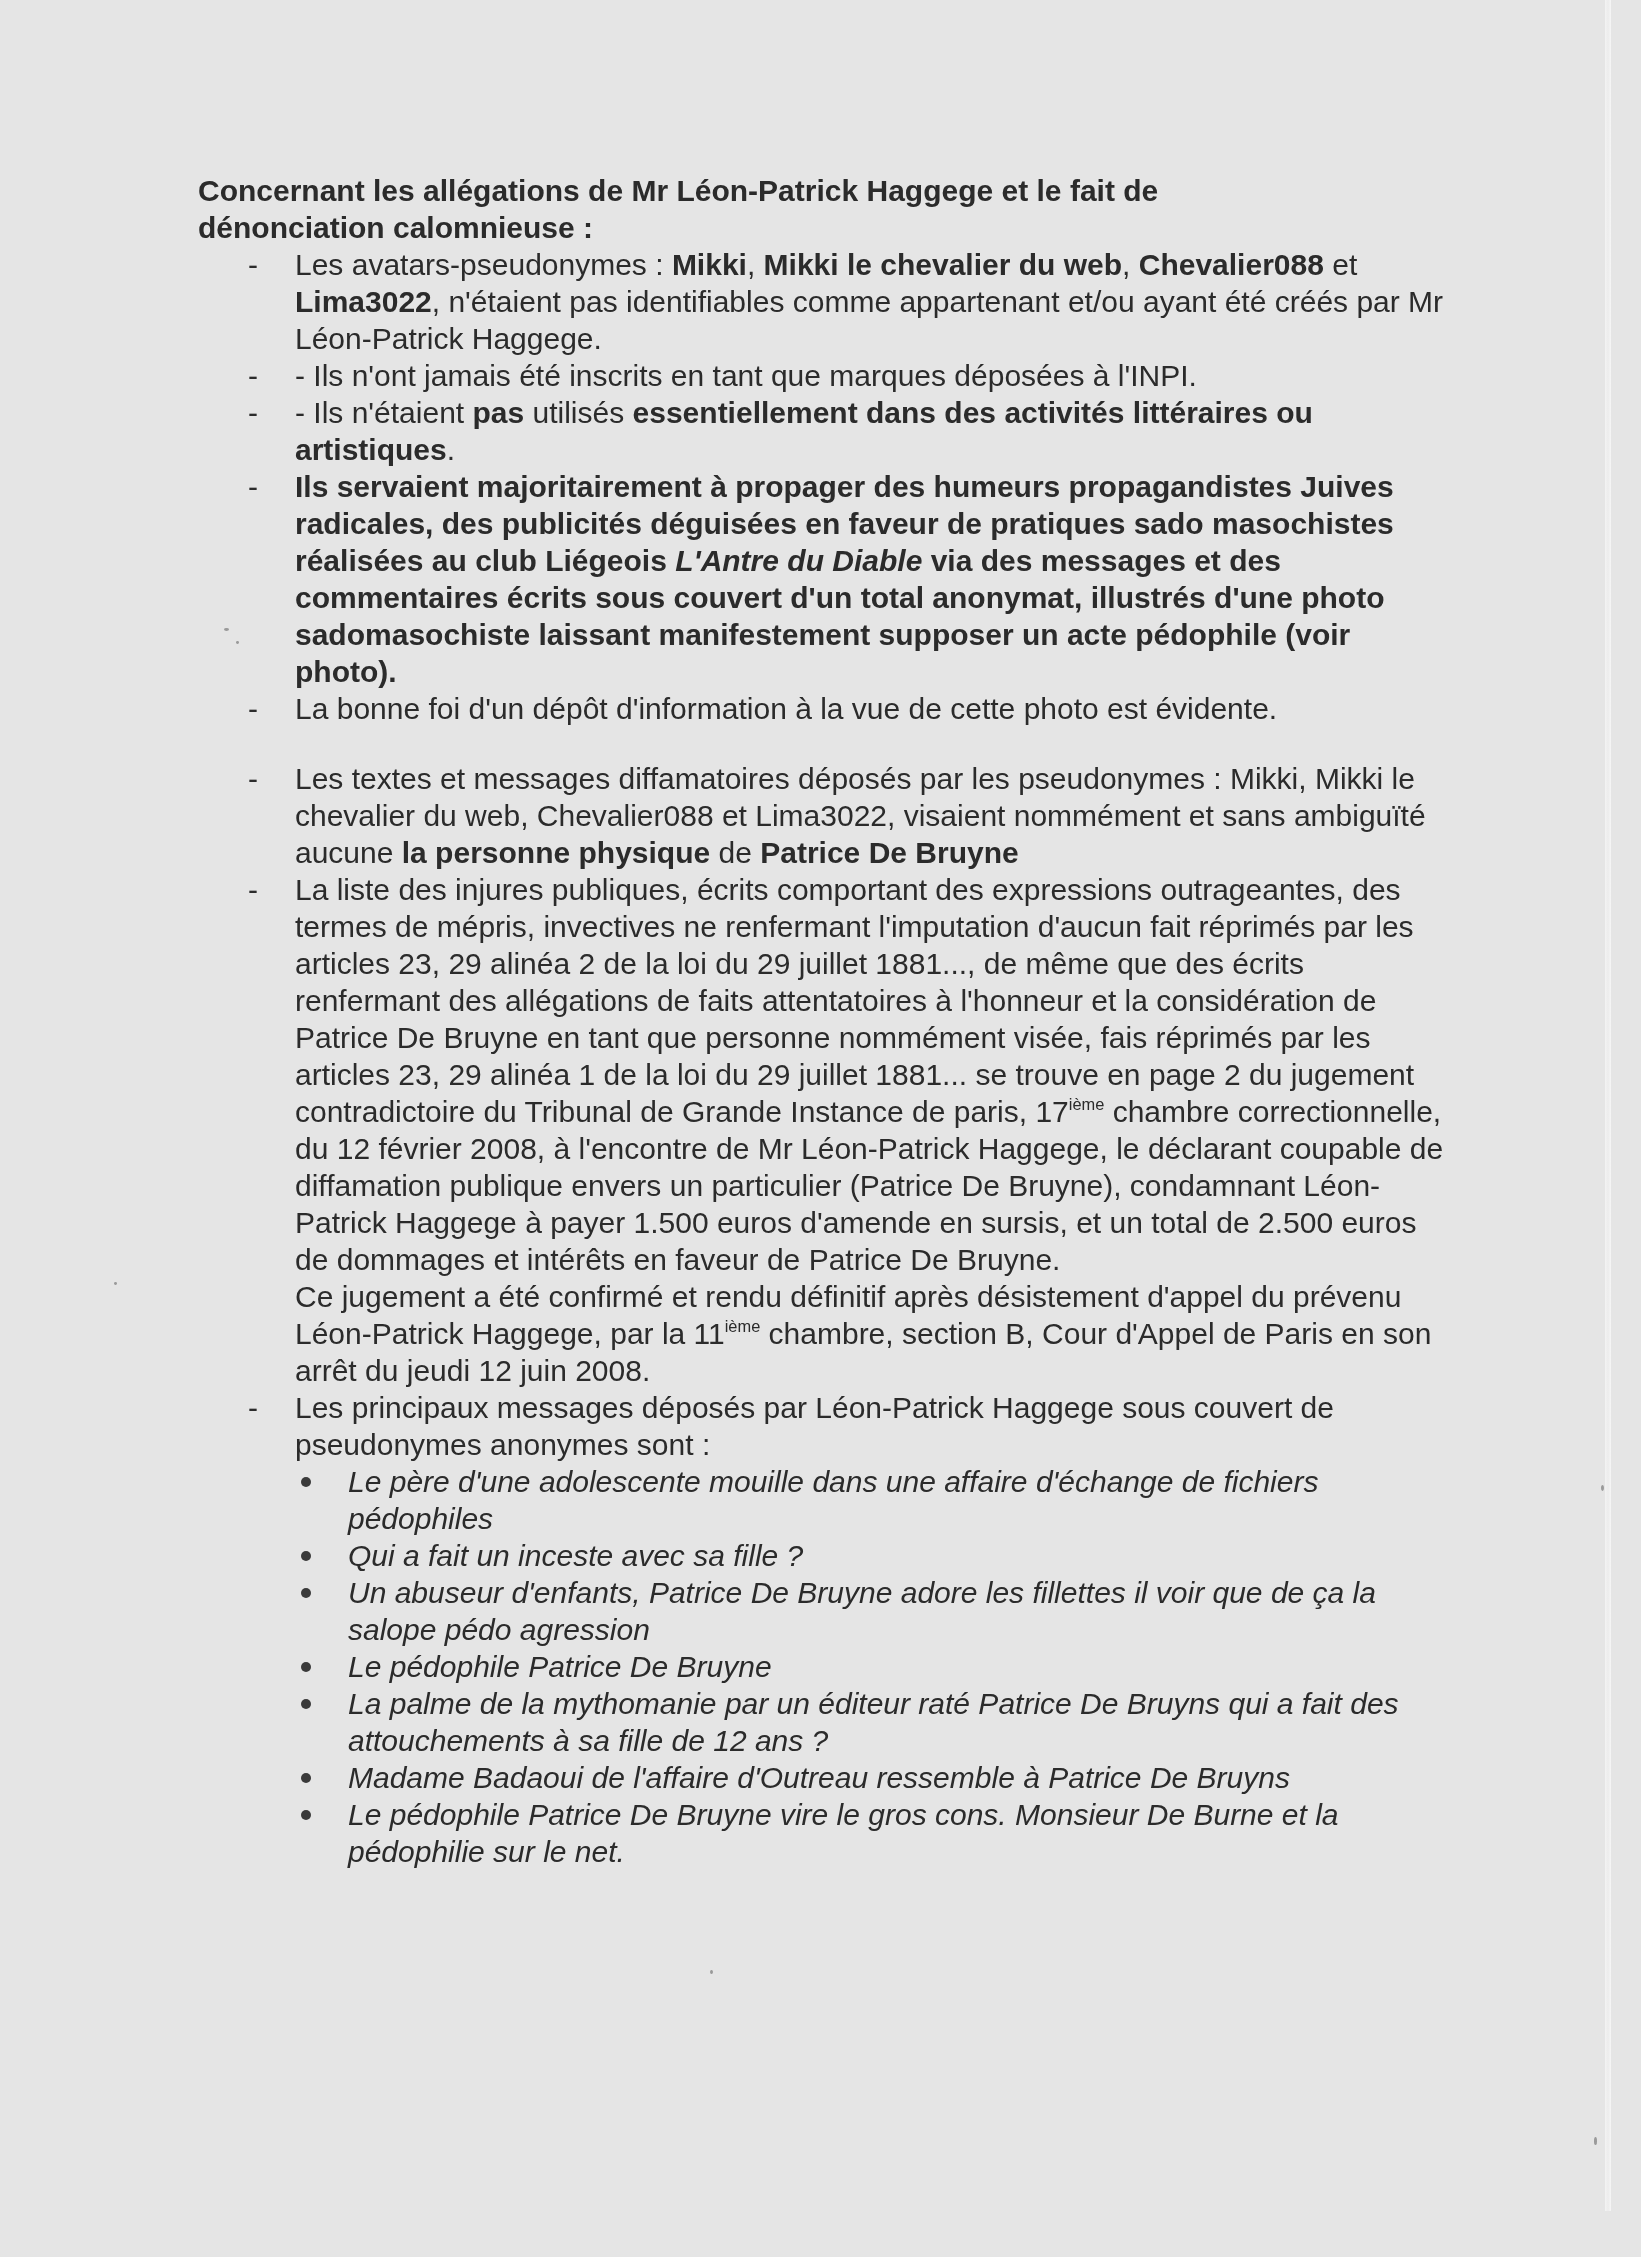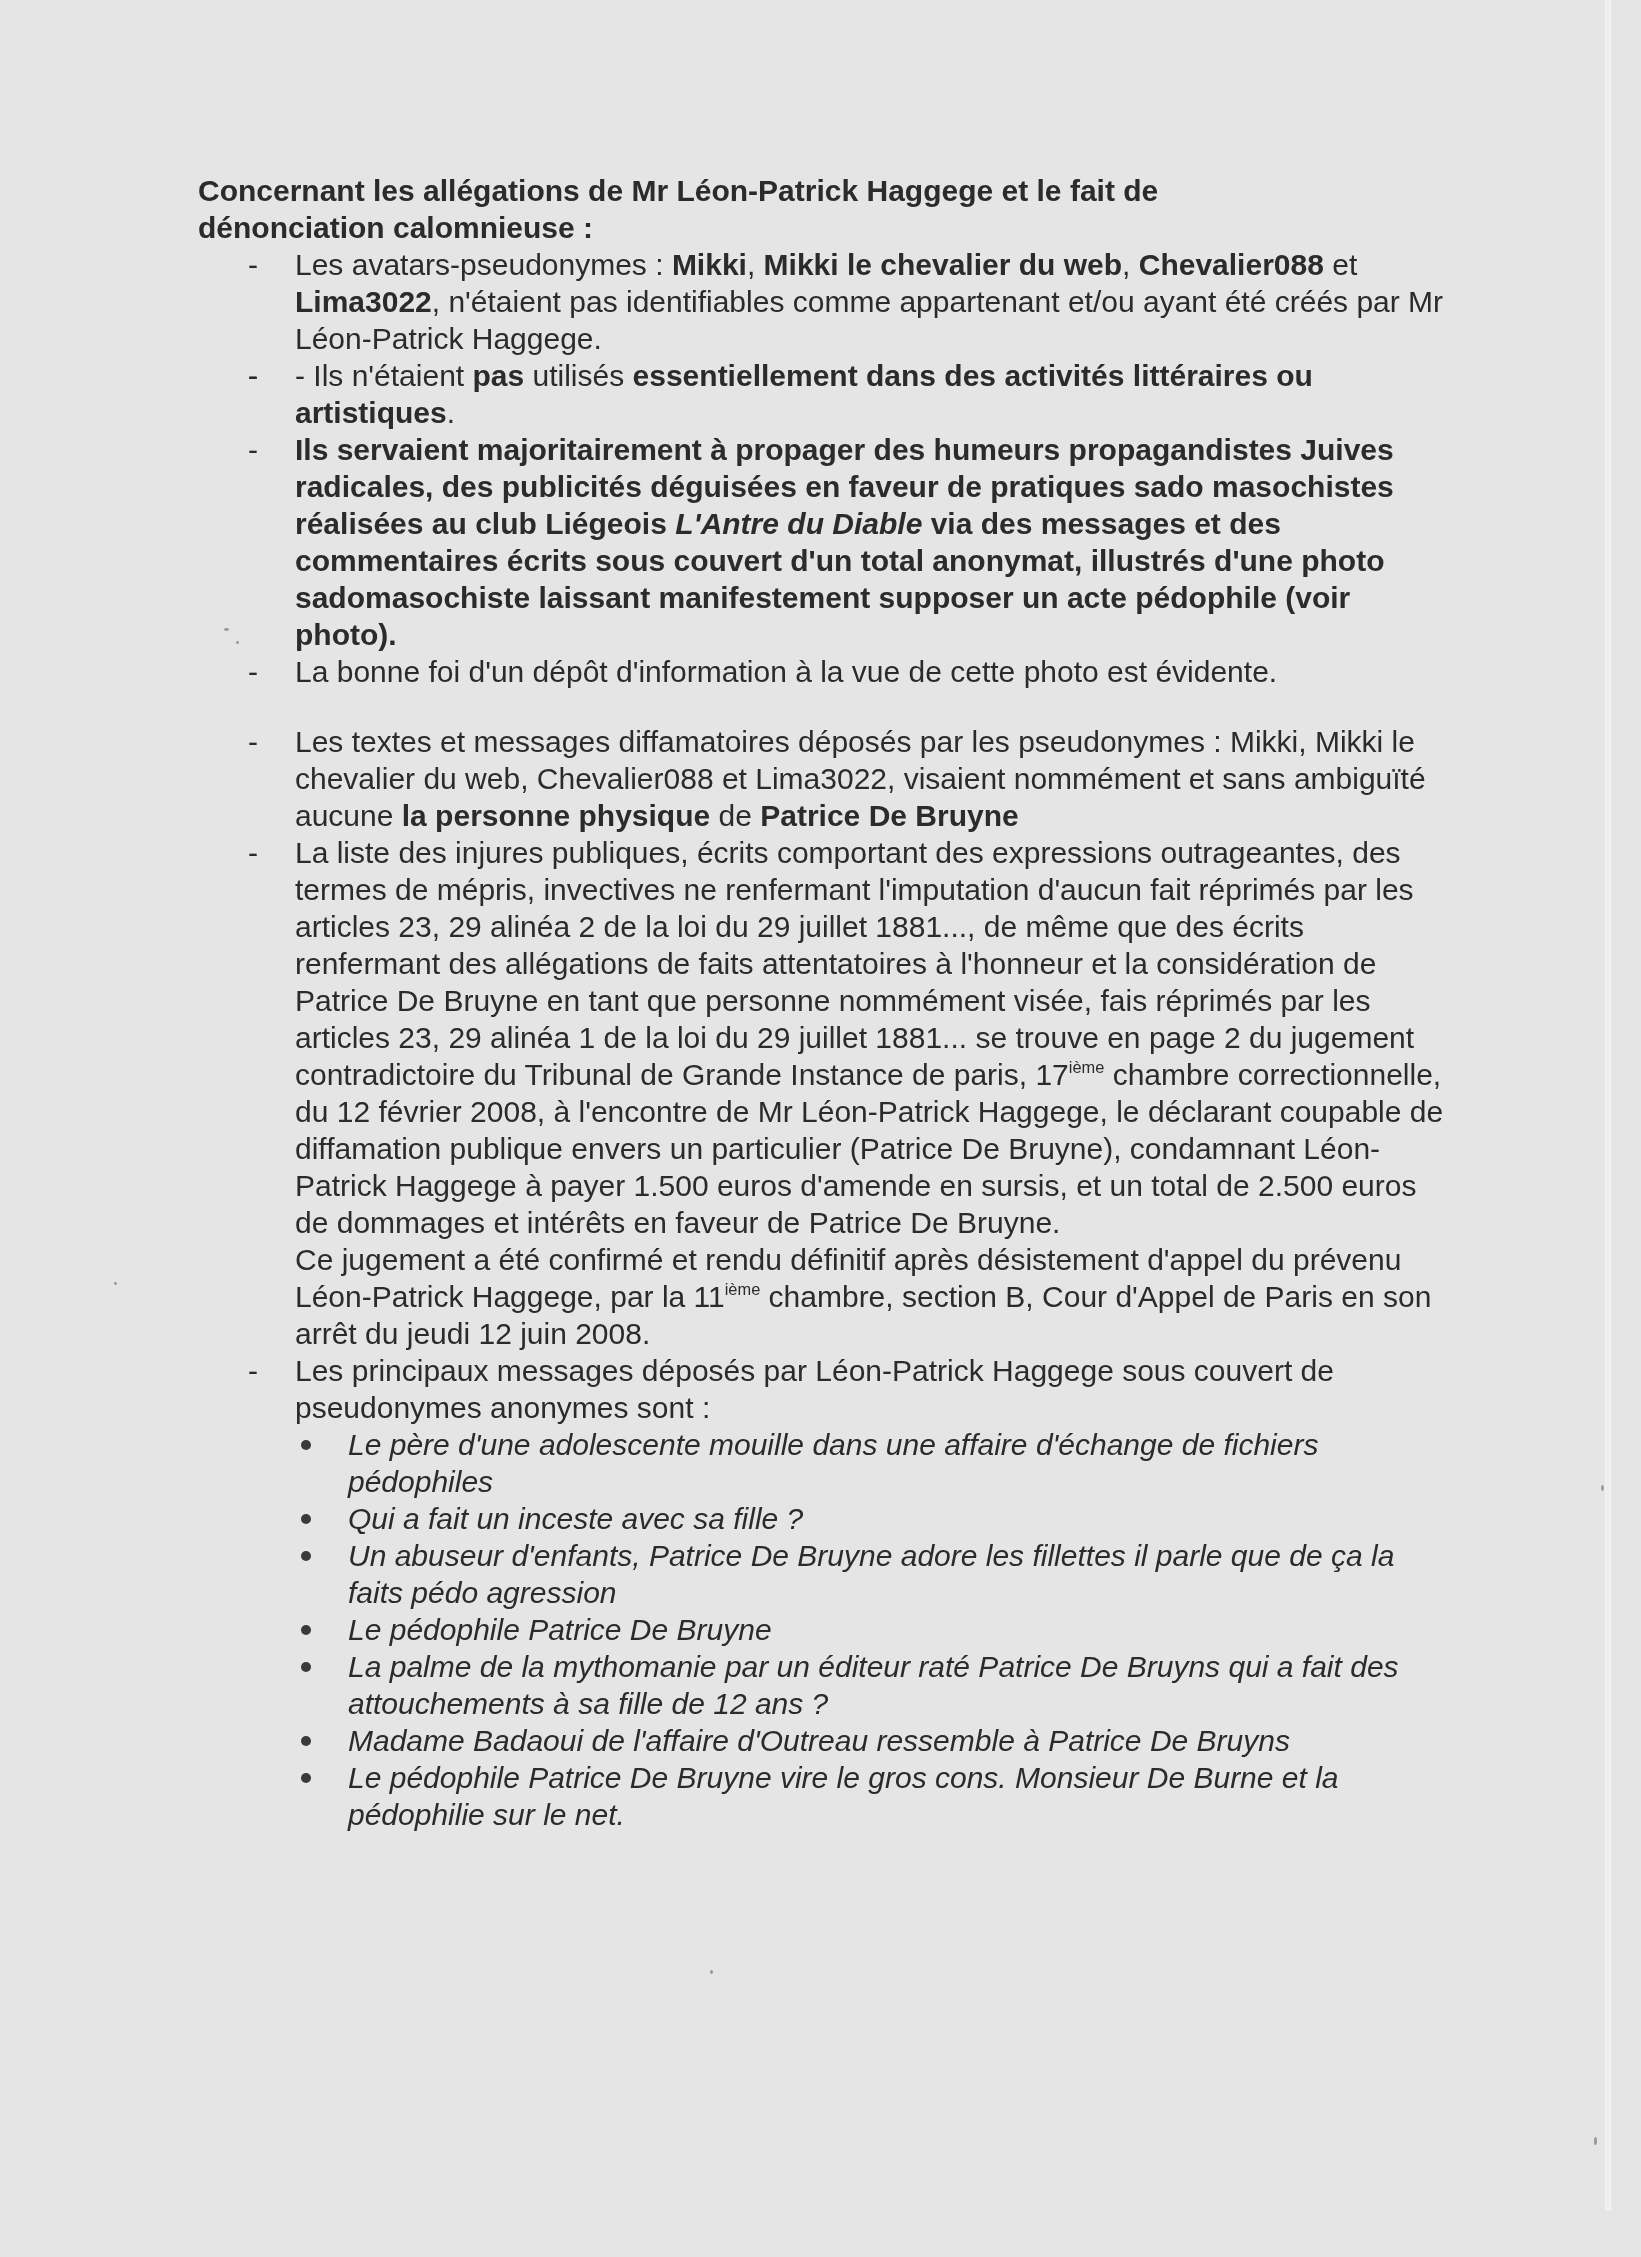--- a/index.html
+++ b/index.html
@@ -110,20 +110,21 @@
       <div>dénonciation calomnieuse :</div>
     </div>
 
     <ul class="dash-list">
       <li>
         <span class="dash">-</span>
         <span>Les avatars-pseudonymes : </span><b>Mikki</b><span>, </span><b>Mikki le chevalier du web</b><span>, </span><b>Chevalier088</b><span> et </span><b>Lima3022</b><span>, n'étaient  pas identifiables comme appartenant et/ou ayant été créés par Mr Léon-Patrick Haggege.</span>
       </li>
       <li>
         <span class="dash">-</span>
+        <span>- Ils n'ont jamais été inscrits en tant que marques déposées à l'INPI.</span>
       </li>
       <li>
         <span class="dash">-</span>
         <span>- Ils n'étaient </span><b>pas</b><span> utilisés </span><b>essentiellement dans des activités littéraires ou artistiques</b><span>.</span>
       </li>
       <li>
         <span class="dash">-</span>
         <b>Ils servaient majoritairement à propager des humeurs propagandistes Juives radicales, des publicités déguisées en faveur de pratiques sado masochistes réalisées au club Liégeois </b><b><i>L'Antre du Diable</i></b><b> via des messages et des commentaires écrits sous couvert d'un total anonymat, illustrés d'une photo sadomasochiste laissant manifestement supposer un acte pédophile (voir photo).</b>
       </li>
       <li>
@@ -144,21 +145,21 @@
         <span class="dash">-</span>
         <span>La liste des injures publiques, écrits comportant des expressions outrageantes, des termes de mépris, invectives ne renfermant l'imputation d'aucun fait réprimés par les articles 23, 29 alinéa 2 de la loi du 29 juillet 1881..., de même que des écrits renfermant des allégations de faits attentatoires à l'honneur et la considération de Patrice De Bruyne en tant que personne nommément visée, fais réprimés par les articles 23, 29 alinéa 1 de la loi du 29 juillet 1881... se trouve en page 2 du jugement contradictoire du Tribunal de Grande Instance de paris, 17</span><sup>ième</sup><span> chambre correctionnelle, du 12 février 2008, à l'encontre de Mr Léon-Patrick Haggege, le déclarant coupable de diffamation publique envers un particulier (Patrice De Bruyne), condamnant Léon-Patrick Haggege à payer 1.500 euros d'amende en sursis, et un total de 2.500 euros de dommages et intérêts en faveur de Patrice De Bruyne.</span><br>
         <span>Ce jugement a été confirmé et rendu définitif  après désistement d'appel du prévenu Léon-Patrick Haggege, par la 11</span><sup>ième</sup><span> chambre, section B, Cour d'Appel de Paris en son arrêt du jeudi 12 juin 2008.</span>
       </li>
       <li>
         <span class="dash">-</span>
         <span>Les principaux messages déposés par Léon-Patrick Haggege sous couvert de pseudonymes anonymes sont :</span>
         <ul class="bullet-list">
           <li><span class="bullet"></span><span>Le père d'une adolescente mouille dans une affaire d'échange de fichiers pédophiles</span></li>
           <li><span class="bullet"></span><span>Qui a fait un inceste avec sa fille ?</span></li>
-          <li><span class="bullet"></span><span>Un abuseur d'enfants, Patrice De Bruyne adore les fillettes il parle que de ça la faits pédo agression</span></li>
+          <li><span class="bullet"></span><span>Un abuseur d'enfants, Patrice De Bruyne adore les fillettes il voir que de ça la salope pédo agression</span></li>
           <li><span class="bullet"></span><span>Le pédophile Patrice De Bruyne</span></li>
           <li><span class="bullet"></span><span>La palme de la mythomanie par un éditeur raté Patrice De Bruyns qui a fait des attouchements à sa fille de 12 ans ?</span></li>
           <li><span class="bullet"></span><span>Madame Badaoui de l'affaire d'Outreau ressemble à Patrice De Bruyns</span></li>
           <li><span class="bullet"></span><span>Le pédophile Patrice De Bruyne vire le gros cons. Monsieur De Burne et la pédophilie sur le net.</span></li>
         </ul>
       </li>
     </ul>
 
   </div>
 </div>

